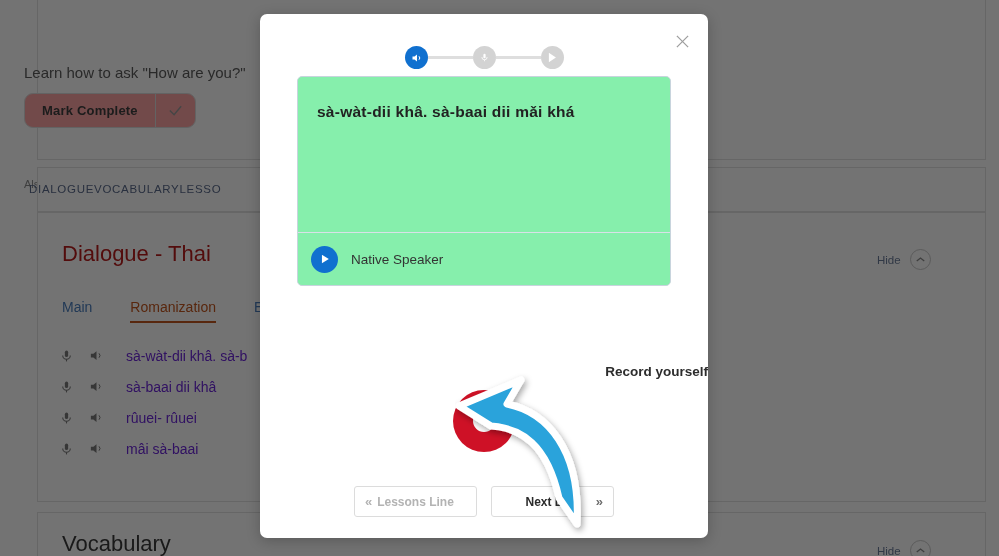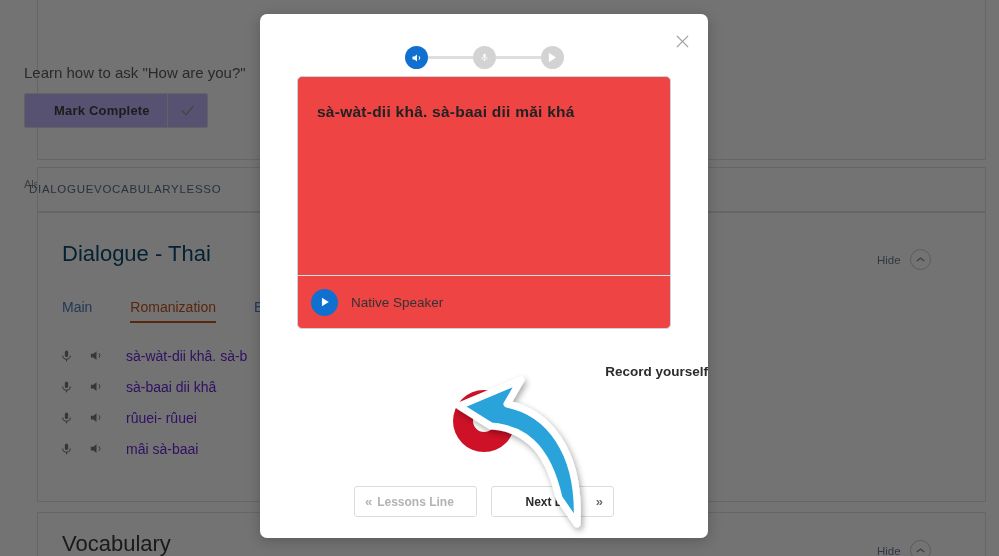--- a/index.html
+++ b/index.html
@@ -43,24 +43,23 @@
     font-size: 15px;
     color: #5c5c5c;
     white-space: nowrap;
   }
   .mark-complete-wrap {
     position: absolute;
     left: 24px;
     top: 93px;
     display: flex;
     border: 1px solid #dcdcdc;
-    border-radius: 2px;
+    border-radius: 9px;
     height: 33px;
-    background: #c4b5fd;
-    padding-left: 12px;
+    background: #fca5a5;
   }
   .mark-complete-btn {
     display: flex;
     align-items: center;
     justify-content: center;
     padding: 0 17px;
     font-size: 13px;
     font-weight: bold;
     color: #3f3f3f;
     letter-spacing: .2px;
@@ -106,21 +105,21 @@
   
   #bg-dialogue-card {
     top: 212px;
     height: 290px;
   }
   .dialogue-title {
     position: absolute;
     left: 62px;
     top: 241px;
     font-size: 22px;
-    color: #0c4a6e;
+    color: #b91c1c;
     font-weight: 400;
     white-space: nowrap;
   }
   .dialogue-subtabs {
     position: absolute;
     left: 62px;
     top: 299px;
     display: flex;
     gap: 38px;
     font-size: 14px;
@@ -238,25 +237,25 @@
     background: #dedede;
     flex: none;
   }
 
   
   .text-panel {
     position: absolute;
     left: 37px;
     top: 62px;
     width: 374px;
-    height: 253px;
+    height: 210px;
     border: 1px solid #c8d4dd;
     border-radius: 5px;
     box-sizing: border-box;
-    background: #ef4444;
+    background: #86efac;
   }
   .phrase {
     position: absolute;
     left: 19px;
     top: 26px;
     right: 12px;
     font-size: 15.5px;
     font-weight: bold;
     color: #222222;
     letter-spacing: .25px;

